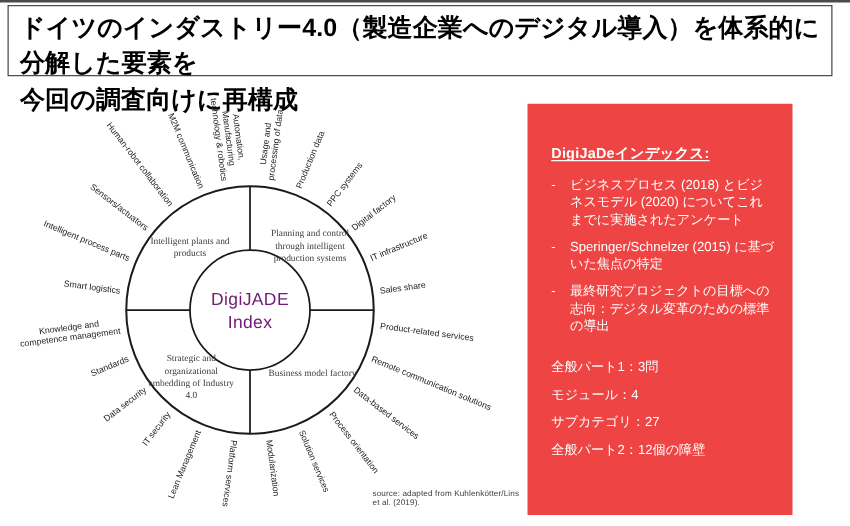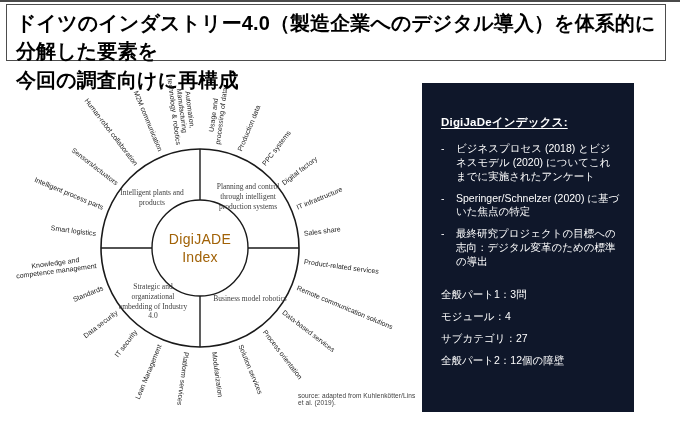--- a/index.html
+++ b/index.html
@@ -24,37 +24,37 @@
     font-family:"Liberation Serif", serif; font-size:7.5px; line-height:1.3;
     color:#3d3d3d; white-space:pre-line;
   }
   .quad.tl { left:97px;  top:118px; }
   .quad.tr { left:193px; top:112px; }
   .quad.bl { left:98px;  top:212px; }
   .quad.br { left:195px; top:224px; }
 
   .center-label {
     position:absolute; left:140px; top:160px; width:120px; text-align:center;
-    font-size:14px; line-height:1.3; color:#a16207; white-space:pre-line;
+    font-size:14px; line-height:1.3; color:#701a75; white-space:pre-line;
     letter-spacing:0.3px;
   }
 
   .spoke {
     position:absolute; font-size:7px; line-height:1.15; color:#222;
     white-space:pre; text-align:center;
   }
 
   .source-note {
     position:absolute; left:298px; top:322px;
     font-size:6.5px; color:#3c3c3c; letter-spacing:0.1px;
   }
 
   .panel {
     position:absolute; left:422px; top:83px; width:212px; height:329px;
-    background:#0f172a; color:#ffffff; box-sizing:border-box;
+    background:#ef4444; color:#ffffff; box-sizing:border-box;
     padding:32px 14px 0 19px;
   }
   .panel-heading {
     font-size:11.5px; font-weight:bold; text-decoration:underline;
     text-underline-offset:2px; margin-bottom:12px; letter-spacing:0.2px;
   }
   .bullet { display:flex; font-size:10.5px; line-height:1.32; margin-bottom:8px; }
   .bullet .dash { width:15px; flex:none; }
   .bullet .btxt { flex:1; }
   .stats { margin-top:20px; }
@@ -81,21 +81,21 @@
 
     <div class="quad tr">Planning and control
 through intelligent
 production systems</div>
     <div class="quad tl">Intelligent plants and
 products</div>
     <div class="quad bl">Strategic and
 organizational
 embedding of Industry
 4.0</div>
-    <div class="quad br">Business model robotics</div>
+    <div class="quad br">Business model factory</div>
 
     <div class="center-label">DigiJADE
 Index</div>
 
     <div id="spokes">
         <div class="spoke" style="left: 213.705px; top: 73.8983px; transform-origin: 0px 50%; transform: translateY(-50%) rotate(-82.5deg);">Usage and
 processing of data</div>
         <div class="spoke" style="left: 240.182px; top: 80.9926px; transform-origin: 0px 50%; transform: translateY(-50%) rotate(-67.5deg);">Production data</div>
         <div class="spoke" style="left: 263.92px; top: 94.6979px; transform-origin: 0px 50%; transform: translateY(-50%) rotate(-52.5deg);">PPC systems</div>
         <div class="spoke" style="left: 283.302px; top: 114.08px; transform-origin: 0px 50%; transform: translateY(-50%) rotate(-37.5deg);">Digital factory</div>
@@ -129,21 +129,21 @@
 
   <div class="panel">
     <div class="panel-heading">DigiJaDeインデックス:</div>
 
     <div class="bullet">
       <span class="dash">-</span>
       <span class="btxt">ビジネスプロセス (2018) とビジネスモデル (2020) についてこれまでに実施されたアンケート</span>
     </div>
     <div class="bullet">
       <span class="dash">-</span>
-      <span class="btxt">Speringer/Schnelzer (2020) に基づいた焦点の特定</span>
+      <span class="btxt">Speringer/Schnelzer (2015) に基づいた焦点の特定</span>
     </div>
     <div class="bullet">
       <span class="dash">-</span>
       <span class="btxt">最終研究プロジェクトの目標への志向：デジタル変革のための標準の導出</span>
     </div>
 
     <div class="stats">
       <div class="stat">全般パート1：3問</div>
       <div class="stat">モジュール：4</div>
       <div class="stat">サブカテゴリ：27</div>

